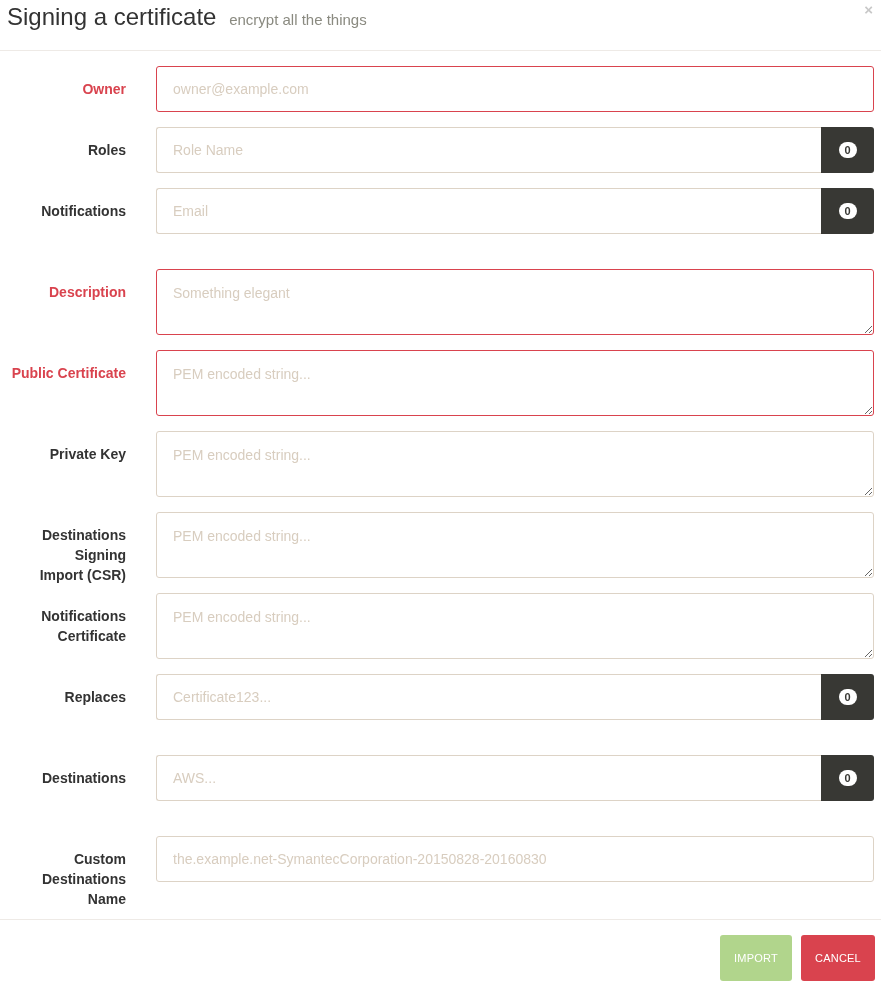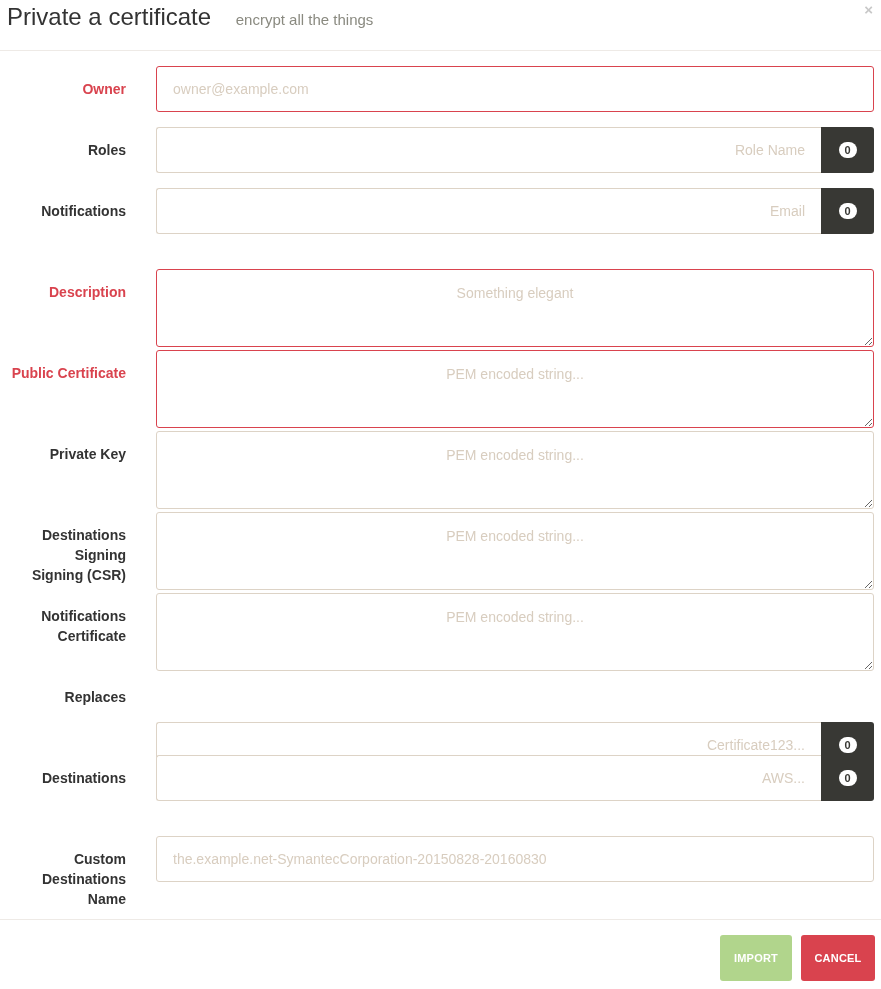--- a/index.html
+++ b/index.html
@@ -1,48 +1,48 @@
 <!DOCTYPE html>
 <html><head>
   <meta charset="utf-8">
   <style>
     * { box-sizing: border-box; margin: 0; padding: 0; }
     html, body { width: 881px; height: 989px; background: #ffffff; overflow: hidden; }
     body { font-family: "Liberation Sans", sans-serif; color: #333; position: relative; }
 
     .modal-header { position: absolute; left: 0; top: 0; width: 881px; height: 51px; border-bottom: 1px solid #eeeae6; }
     .modal-title { position: absolute; left: 7px; top: 3px; font-size: 24px; color: #333; font-weight: 400; white-space: nowrap; }
-    .modal-title small { font-size: 15px; color: #8a8a80; margin-left: 18px; }
+    .modal-title small { font-size: 15px; color: #8a8a80; margin-left: 6px; }
     .close-btn { position: absolute; right: 8px; top: 2px; font-size: 15px; color: #c8c8c8; font-weight: bold; cursor: pointer; line-height: 15px; }
 
     .row { position: absolute; left: 0; width: 881px; }
     .label { position: absolute; right: 755px; width: 130px; text-align: right; font-size: 14px; font-weight: bold; color: #333; line-height: 20px; }
     .label.req { color: #d9434e; }
 
     .field { position: absolute; left: 156px; width: 718px; border: 1px solid #ddd3c6; border-radius: 3px; background: #fff; font-family: "Liberation Sans", sans-serif; font-size: 14px; color: #ef4444; padding: 8px 16px; outline: none; }
     .field::placeholder { color: #d8cdbf; }
     .field.req { border-color: #d9434e; }
     input.field { height: 46px; }
-    textarea.field { height: 78px; padding-top: 13px; resize: vertical; line-height: 20px; text-align: center; }
+    textarea.field { height: 66px; padding-top: 13px; resize: vertical; line-height: 20px; }
 
     .group { position: absolute; left: 156px; width: 718px; height: 46px; display: flex; }
-    .group input.field { position: static; flex: 1; width: auto; border-radius: 3px 0 0 3px; border-right: none; text-align: right; }
+    .group input.field { position: static; flex: 1; width: auto; border-radius: 3px 0 0 3px; border-right: none; }
     .addon { width: 53px; height: 46px; background: #383834; border-radius: 0 3px 3px 0; display: flex; align-items: center; justify-content: center; }
     .badge { background: #fff; color: #383834; font-size: 11px; font-weight: bold; border-radius: 9px; min-width: 18px; height: 16px; padding: 0 5px; display: flex; align-items: center; justify-content: center; }
 
     .modal-footer { position: absolute; left: 0; top: 919px; width: 881px; height: 70px; border-top: 1px solid #eeeae6; }
-    .btn { position: absolute; top: 15px; height: 46px; border: none; border-radius: 3px; color: #fff; font-family: "Liberation Sans", sans-serif; font-size: 11px; font-weight: bold; cursor: pointer; letter-spacing: 0.2px; }
+    .btn { position: absolute; top: 15px; height: 46px; border: none; border-radius: 3px; color: #fff; font-family: "Liberation Sans", sans-serif; font-size: 11px; font-weight: normal; cursor: pointer; letter-spacing: 0.2px; }
     .btn-import { left: 720px; width: 72px; background: #b1d58c; }
     .btn-cancel { left: 801px; width: 74px; background: #d9434e; }
   </style>
 </head>
 <body>
 
 <div class="modal-header">
-  <h3 class="modal-title"><span>Private a certificate</span> <small>encrypt all the things</small></h3>
+  <h3 class="modal-title"><span>Signing a certificate</span> <small>encrypt all the things</small></h3>
   <span class="close-btn">×</span>
 </div>
 
 <div class="row" style="top:66px;">
   <label class="label req" style="top:13px;">Owner</label>
   <input class="field req" style="top: 0px;" type="text" placeholder="owner@example.com">
 </div>
 
 <div class="row" style="top:127px;">
   <label class="label" style="top:13px;">Roles</label>
@@ -73,32 +73,32 @@
   <label class="label req" style="top:13px;">Public Certificate</label>
   <textarea class="field req" style="top: 0px;" placeholder="PEM encoded string..."></textarea>
 </div>
 
 <div class="row" style="top:431px;">
   <label class="label" style="top:13px;">Private Key</label>
   <textarea class="field" style="top: 0px;" placeholder="PEM encoded string..."></textarea>
 </div>
 
 <div class="row" style="top:512px;">
-  <label class="label" style="top:13px;"><span>Destinations Signing</span><br><span>Signing (CSR)</span></label>
+  <label class="label" style="top:13px;"><span>Destinations Signing</span><br><span>Import (CSR)</span></label>
   <textarea class="field" style="top: 0px;" placeholder="PEM encoded string..."></textarea>
 </div>
 
 <div class="row" style="top:593px;">
   <label class="label" style="top:13px;"><span>Notifications</span><br><span>Certificate</span></label>
   <textarea class="field" style="top: 0px;" placeholder="PEM encoded string..."></textarea>
 </div>
 
 <div class="row" style="top:674px;">
   <label class="label" style="top:13px;">Replaces</label>
-  <div class="group" style="top:0;margin-top:48px;">
+  <div class="group" style="top:0;">
     <input class="field" type="text" placeholder="Certificate123..." style="">
     <span class="addon">
         <span class="badge">0</span>
       </span>
   </div>
 </div>
 
 <div class="row" style="top:755px;">
   <label class="label" style="top:13px;">Destinations</label>
   <div class="group" style="top:0;">

